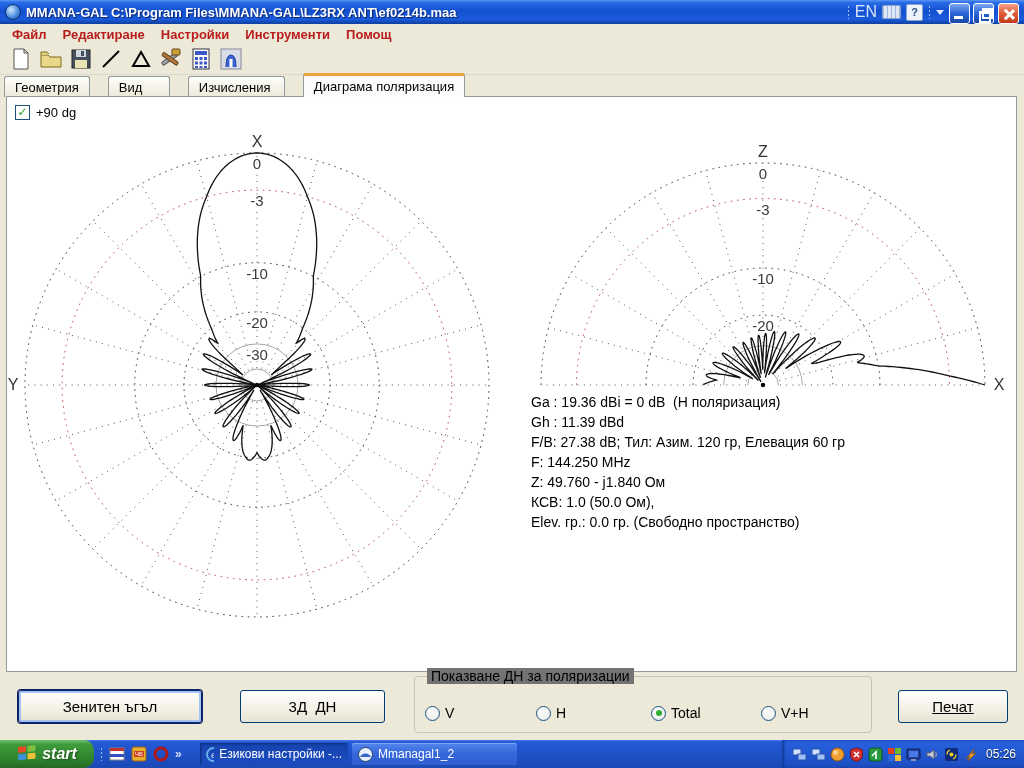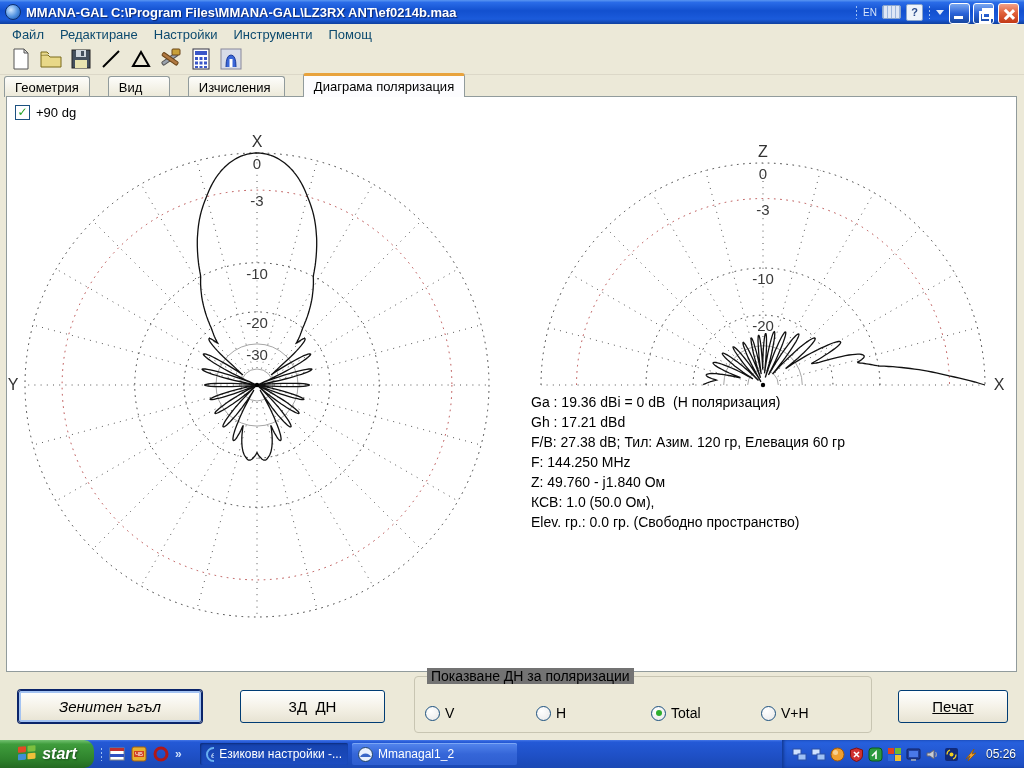--- a/index.html
+++ b/index.html
@@ -7,37 +7,37 @@
        font-family:"Liberation Sans","DejaVu Sans",sans-serif;background:#ece9d8;font-size:13px;}
   
   #titlebar{position:absolute;left:0;top:0;width:1024px;height:24px;
     background:linear-gradient(180deg,#5a96f2 0%,#2a6ce8 10%,#1250cf 45%,#1b5bdb 80%,#0e3f9e 100%);
     display:flex;align-items:center;color:#fff;}
   #title-icon{width:16px;height:16px;margin:0 5px 0 5px;border-radius:50%;
     background:radial-gradient(circle at 35% 35%,#cfe6ff,#4d8fe0 55%,#1a4fa0);border:1px solid #0d2f6e;box-sizing:border-box;}
   #title-text{font-weight:bold;font-size:13px;text-shadow:1px 1px 1px #0a246a;white-space:nowrap;}
   #langbar{position:absolute;right:80px;top:2px;height:20px;display:flex;align-items:center;gap:5px;color:#cfe0fa;}
   .grip{width:3px;height:14px;background-image:radial-gradient(#9dc0f5 1px,transparent 1px);background-size:3px 4px;}
-  #lang-en{font-size:10px;color:#d7e5fb;}
+  #lang-en{font-size:16px;color:#d7e5fb;}
   .kbd-icon{width:17px;height:12px;background:#dfe7f5;border:1px solid #8aa5cc;border-radius:2px;
     background-image:linear-gradient(90deg,#9db6dd 1px,transparent 1px);background-size:4px 100%;}
   .help-icon{width:15px;height:15px;background:#eef3fb;border:1px solid #8aa5cc;border-radius:2px;
     color:#2a4a8a;font-weight:bold;font-size:11px;text-align:center;line-height:15px;}
   .chev-down{width:0;height:0;border-left:4px solid transparent;border-right:4px solid transparent;border-top:5px solid #dfe9fa;}
   .winbtn{position:absolute;top:3px;width:21px;height:21px;border-radius:3px;border:1px solid #fff;
     box-sizing:border-box;background:linear-gradient(180deg,#7aa7f0,#2b63d8 50%,#17479f);}
   .winbtn .bar{position:absolute;left:4px;bottom:4px;width:9px;height:3px;background:#fff;}
   .winbtn .box1{position:absolute;left:5px;top:7px;width:8px;height:7px;border:2px solid #fff;border-top-width:3px;}
   .winbtn .box2{position:absolute;left:8px;top:4px;width:7px;height:6px;border:2px solid #fff;border-top-width:3px;background:transparent;}
   #btn-close{background:linear-gradient(180deg,#f2a188,#e1633c 45%,#c23a17);}
   .xg{position:absolute;left:9px;top:4px;width:2.5px;height:13px;background:#fff;transform:rotate(45deg);}
   .xg2{transform:rotate(-45deg);}
   
   #menubar{position:absolute;left:0;top:24px;width:1024px;height:20px;background:#ece9d8;display:flex;align-items:center;padding-left:4px;}
-  .menu-item{padding:2px 8px;color:#0c4a6e;}
+  .menu-item{padding:2px 8px;color:#b91c1c;font-weight:bold;}
   #toolbar{position:absolute;left:0;top:44px;width:1024px;height:30px;display:flex;align-items:center;gap:5px;padding-left:8px;border-bottom:1px solid #dcd8c8;}
   .tool-btn{width:25px;height:25px;display:flex;align-items:center;justify-content:center;}
   .tool-btn svg{display:block;}
   #tabbar{position:absolute;left:0;top:74px;width:1024px;height:23px;display:flex;align-items:flex-end;padding-left:4px;}
   .tab{box-sizing:border-box;height:21px;border:1px solid #919b9c;border-bottom:none;border-radius:3px 3px 0 0;
     background:linear-gradient(180deg,#fdfdfb,#ece9d8);padding:3px 10px 0 10px;margin-right:18px;white-space:nowrap;}
   .tab.active{height:24px;background:#fcfcfe;border-top:3px solid #e8a33d;position:relative;z-index:5;padding-top:3px;}
   .tab:nth-child(1){min-width:85px;box-sizing:border-box;}
   .tab:nth-child(2){min-width:62px;box-sizing:border-box;}
   .tab:nth-child(3){min-width:97px;box-sizing:border-box;}
@@ -45,21 +45,21 @@
   #panel{position:absolute;left:6px;top:96px;width:1011px;height:576px;background:#fff;border:1px solid #919b9c;box-sizing:border-box;}
   #chk-row{position:absolute;left:8px;top:8px;display:flex;align-items:center;gap:6px;}
   #chk-box{width:13px;height:13px;border:1px solid #1c5180;background:#fff;color:#21a121;font-size:12px;line-height:12px;text-align:center;font-weight:bold;}
   #plot-svg{position:absolute;left:0;top:0;}
   #info-text{position:absolute;left:524px;top:295px;font-size:14px;color:#000;line-height:20px;white-space:pre;}
   
   #controls{position:absolute;left:0;top:672px;width:1024px;height:68px;background:#ece9d8;}
   .xp-btn{position:absolute;box-sizing:border-box;height:33px;border:1px solid #003c74;border-radius:3px;
     background:linear-gradient(180deg,#ffffff,#f4f1e6 55%,#e7e3d3);font-size:15px;color:#000;
     display:flex;align-items:center;justify-content:center;font-family:inherit;white-space:pre;}
-  #btn-zenith{left:18px;top:18px;width:184px;border:1px solid #0a246a;box-shadow:0 0 0 1px #0a246a, inset 0 0 0 2px #a4c3f2;font-style:italic;}
+  #btn-zenith{left:18px;top:18px;width:184px;border:1px solid #0a246a;box-shadow:0 0 0 1px #0a246a, inset 0 0 0 2px #a4c3f2;}
   #btn-3d{left:240px;top:18px;width:145px;}
   #btn-print{left:898px;top:18px;width:110px;text-decoration:underline;}
   #polar-group{position:absolute;left:414px;top:4px;width:458px;height:57px;border:1px solid #c8c5b2;border-radius:4px;box-sizing:border-box;}
   #polar-group-label{position:absolute;left:12px;top:-9px;background:#737373;padding:0 4px;font-size:14px;}
   .radio-item{position:absolute;top:28px;display:flex;align-items:center;gap:5px;font-size:14px;}
   .radio-circle{width:13px;height:13px;border-radius:50%;border:1px solid #1c5180;background:radial-gradient(circle at 35% 30%,#fff,#e8e8e8);position:relative;}
   .radio-circle.sel::after{content:"";position:absolute;left:3.5px;top:3.5px;width:6px;height:6px;border-radius:50%;background:#2fae2f;}
   
   #taskbar{position:absolute;left:0;top:740px;width:1024px;height:34px;
     background:linear-gradient(180deg,#4577e8 0%,#2459d6 6%,#1e4fc4 50%,#1945ab 100%);}
@@ -254,21 +254,21 @@
         <text x="756" y="187.006" text-anchor="middle" font-size="15" fill="#3a3a3a" stroke="#fff" stroke-width="3" paint-order="stroke">-10</text>
         <text x="756" y="234.07" text-anchor="middle" font-size="15" fill="#3a3a3a" stroke="#fff" stroke-width="3" paint-order="stroke">-20</text>
         <text x="756" y="60" text-anchor="middle" font-size="16" fill="#333">Z</text>
         <text x="992" y="293" text-anchor="middle" font-size="16" fill="#333">X</text>
       </g>
     </svg>
   <div id="chk-row">
     <div id="chk-box">✓</div>
     <span>+90 dg</span>
   </div>
-  <div id="info-text"><div>Ga : 19.36 dBi = 0 dB  (Н поляризация)</div><div>Gh : 17.21 dBd</div><div>F/B: 27.38 dB; Тил: Азим. 120 гр, Елевация 60 гр</div><div>F: 144.250 MHz</div><div>Z: 49.760 - j1.840 Ом</div><div>КСВ: 1.0 (50.0 Ом),</div><div>Elev. гр.: 0.0 гр. (Свободно пространство)</div></div>
+  <div id="info-text"><div>Ga : 19.36 dBi = 0 dB  (Н поляризация)</div><div>Gh : 11.39 dBd</div><div>F/B: 27.38 dB; Тил: Азим. 120 гр, Елевация 60 гр</div><div>F: 144.250 MHz</div><div>Z: 49.760 - j1.840 Ом</div><div>КСВ: 1.0 (50.0 Ом),</div><div>Elev. гр.: 0.0 гр. (Свободно пространство)</div></div>
 </div>
 
 <div id="controls">
   <button class="xp-btn" id="btn-zenith">Зенитен ъгъл</button>
   <button class="xp-btn" id="btn-3d">3Д  ДН</button>
   <div id="polar-group">
     <div id="polar-group-label">Показване ДН за поляризации</div>
   <div class="radio-item" style="left: 10px;">
         <div class="radio-circle"></div>
         <span>V</span>

